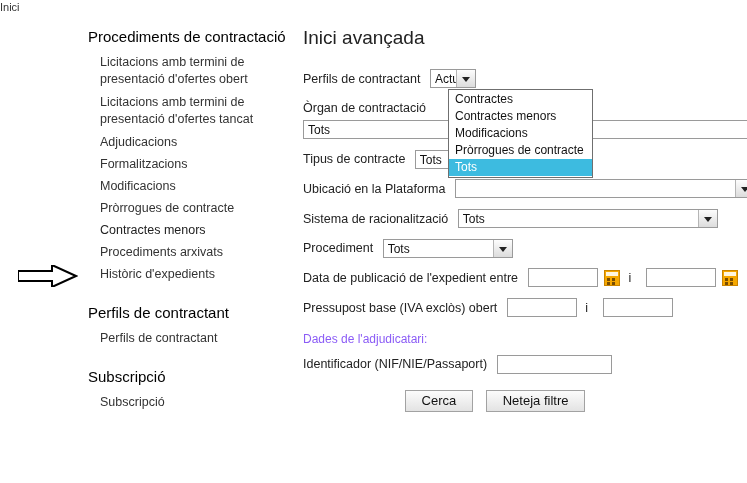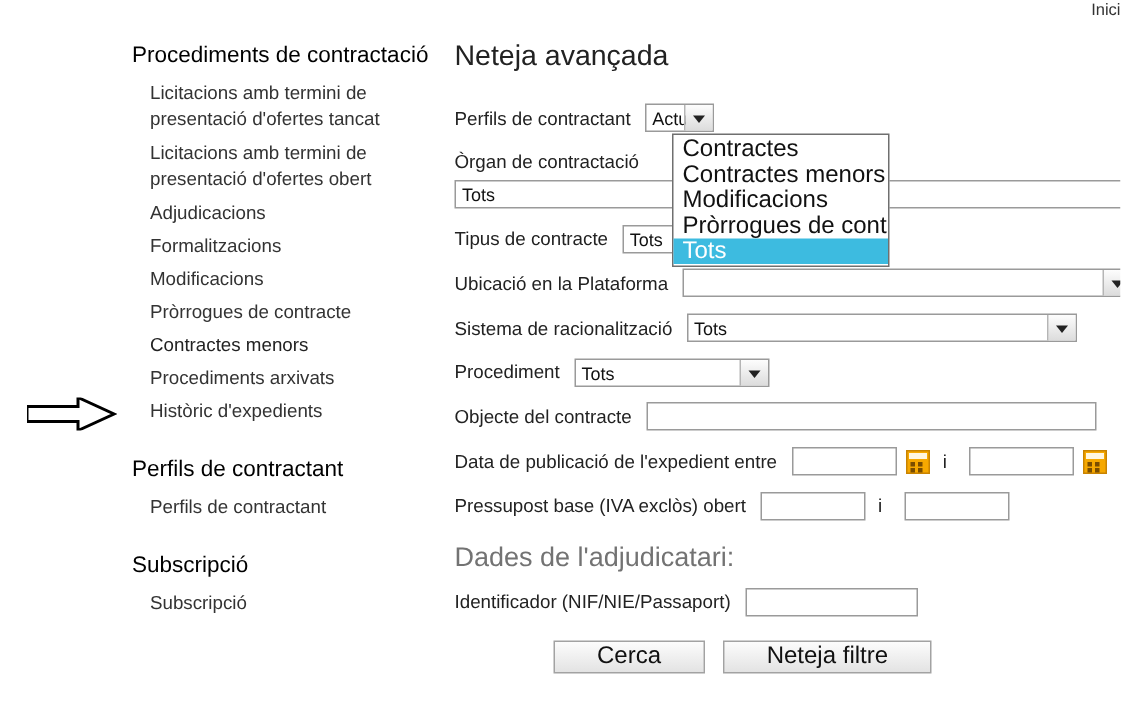--- a/index.html
+++ b/index.html
@@ -17,21 +17,21 @@
     background: #ffffff;
   }
   
   .topbar {
     position: absolute;
     top: 0; left: 0;
     width: 747px;
     height: 14px;
     font-size: 11px;
     color: #333;
-    text-align: right;
+    text-align: left;
     line-height: 14px;
   }
   .topbar .inici {
     display: inline-block;
   }
 
   
   .sidebar {
     position: absolute;
     top: 26px;
@@ -188,50 +188,50 @@
     background: #7a4d00;
     box-shadow: 5px 0 0 #7a4d00, 0 4px 0 #7a4d00, 5px 4px 0 #7a4d00;
   }
   .sep-i {
     display: inline-block;
     vertical-align: middle;
     margin: 0 5px;
     font-size: 12.5px;
   }
   .section-label {
-    font-size: 18px;
-    color: #737373;
+    font-size: 12px;
+    color: #8b5cf6;
     margin: 14px 0 8px 0;
   }
   .buttons {
     margin-top: 16px;
     text-align: center;
     padding-right: 60px;
   }
   .btn {
     display: inline-block;
-    font-size: 16px;
+    font-size: 13px;
     color: #111;
     background: linear-gradient(#fcfcfc, #e3e3e3);
     border: 1px solid #a2a2a2;
-    padding: 3px 28px;
+    padding: 3px 16px;
     margin: 0 4px;
     line-height: 14px;
   }
 
   
   .dropdown {
     position: absolute;
     left: 448px;
     top: 89px;
     width: 145px;
     border: 1px solid #6f6f6f;
     background: #ffffff;
     z-index: 40;
-    font-size: 16px;
+    font-size: 12px;
     padding: 1px 0;
     box-sizing: border-box;
   }
   .dropdown .opt {
     padding: 1px 4px 1px 6px;
     line-height: 15px;
     color: #111;
     white-space: nowrap;
     overflow: hidden;
   }
@@ -249,22 +249,22 @@
 <div id="page">
 
   <div class="topbar">
     <span class="inici">Inici</span>
   </div>
 
   <div class="sidebar">
 
     <div class="side-group-title two-line">Procediments de contractació</div>
     <ul class="side-items">
+      <li class="side-item multiline">Licitacions amb termini de presentació d'ofertes obert</li>
       <li class="side-item multiline">Licitacions amb termini de presentació d'ofertes tancat</li>
-      <li class="side-item multiline">Licitacions amb termini de presentació d'ofertes obert</li>
       <li class="side-item">Adjudicacions</li>
       <li class="side-item">Formalitzacions</li>
       <li class="side-item">Modificacions</li>
       <li class="side-item">Pròrrogues de contracte</li>
       <li class="side-item highlight">Contractes menors</li>
       <li class="side-item">Procediments arxivats</li>
       <li class="side-item">Històric d'expedients</li>
     </ul>
 
     <div class="side-group-title">Perfils de contractant</div>
@@ -272,21 +272,21 @@
       <li class="side-item">Perfils de contractant</li>
     </ul>
 
     <div class="side-group-title">Subscripció</div>
     <ul class="side-items">
       <li class="side-item">Subscripció</li>
     </ul>
   </div>
 
   <div class="main">
-    <h1 class="main-title">Neteja avançada</h1>
+    <h1 class="main-title">Inici avançada</h1>
 
     <div class="form-row">
       <span class="label">Perfils de contractant</span>
       <span class="sel" id="sel-perfils">
         <span>Actuals</span>
         <span class="caret"></span>
       </span>
     </div>
 
     <div class="form-row">
@@ -319,24 +319,20 @@
     </div>
 
     <div class="form-row">
       <span class="label">Procediment</span>
       <span class="sel" id="sel-procediment">
         <span>Tots</span>
         <span class="caret"></span>
       </span>
     </div>
 
-    <div class="form-row">
-      <span class="label">Objecte del contracte</span>
-      <span class="txt" id="txt-objecte"></span>
-    </div>
 
     <div class="form-row">
       <span class="label">Data de publicació de l'expedient entre</span>
       <span class="txt" id="txt-data1"></span>
       <span class="cal-btn"></span>
       <span class="sep-i">i</span>
       <span class="txt" id="txt-data2"></span>
       <span class="cal-btn"></span>
     </div>
 

